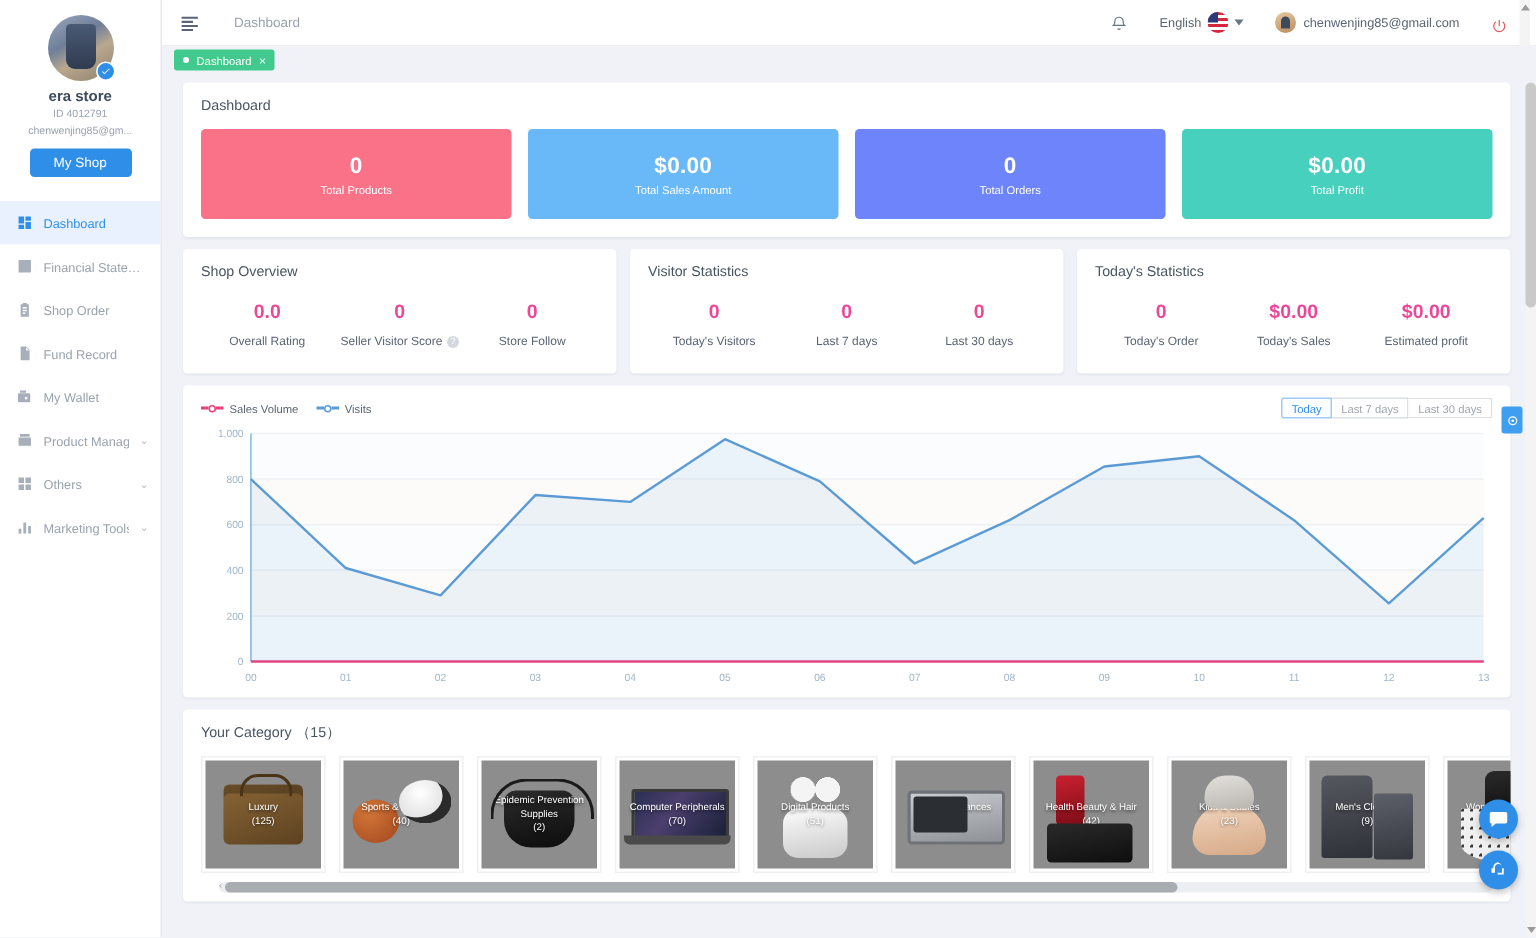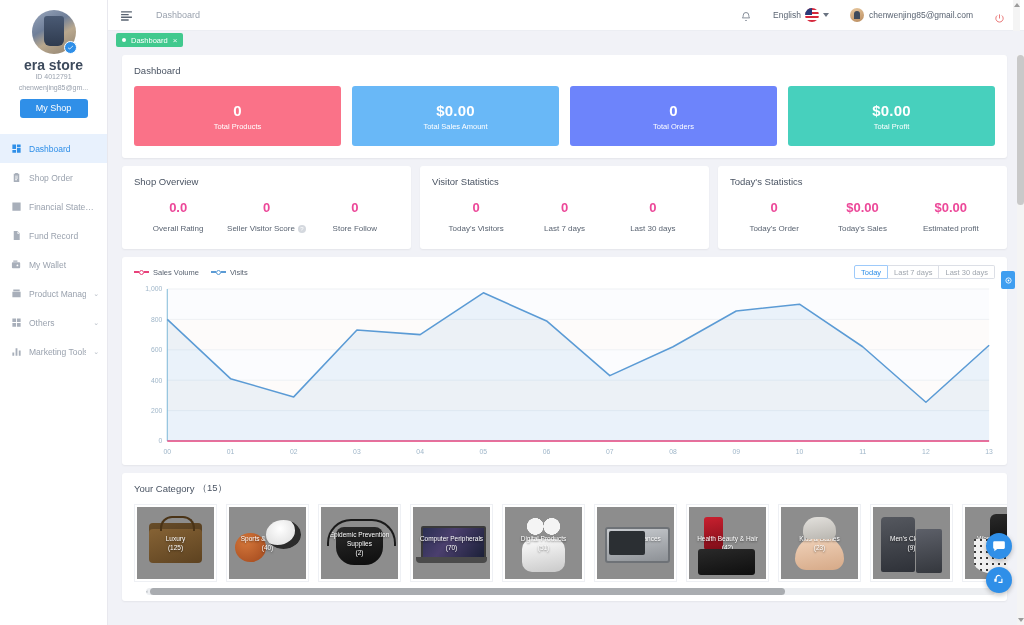--- a/index.html
+++ b/index.html
@@ -31,21 +31,21 @@
     background: linear-gradient(180deg,#4a5a74,#2f3b4f);
     border-radius: 3px 3px 6px 6px;
   }
   .avatar-badge {
     position: absolute; right: -1px; bottom: 0px;
     width: 13px; height: 13px; border-radius: 50%;
     background: #2f8fe8; border: 1.5px solid #fff;
     display:flex; align-items:center; justify-content:center;
   }
   .avatar-badge svg { width: 7px; height: 7px; fill:#fff; }
-  .store-name { font-size: 14px; font-weight: bold; color: #3d4a5c; line-height: 12px; }
+  .store-name { font-size: 10px; font-weight: bold; color: #3d4a5c; line-height: 12px; }
   .store-id { font-size: 7px; color: #9aa2ae; line-height: 11px; }
   .store-mail { font-size: 7px; color: #9aa2ae; line-height: 11px; overflow:hidden; white-space:nowrap; }
   .myshop-btn {
     display:block; margin: 6px auto 0; width: 68px; height: 19px;
     background: #2f8fe8; color:#fff; border:none; border-radius: 3px;
     font-size: 9px; font-family: inherit; cursor:pointer; line-height:19px;
   }
   .nav { margin-top: 6px; }
   .nav-item {
     display: flex; align-items: center; gap: 7px;
@@ -258,32 +258,32 @@
         <span class="nav-ico">
           <svg viewBox="0 0 24 24">
             <path d="M3 13h8V3H3v10zm0 8h8v-6H3v6zm10 0h8V11h-8v10zm0-18v6h8V3h-8z"></path>
           </svg>
         </span>
         <span class="nav-label">Dashboard</span>
       </div>
       <div class="nav-item">
         <span class="nav-ico">
           <svg viewBox="0 0 24 24">
+            <path d="M3 3h18v18H3V3zm3 11 4-4 3 3 5-5v6H6v0z"></path>
+          </svg>
+        </span>
+        <span class="nav-label">Financial State…</span>
+      </div>
+      <div class="nav-item">
+        <span class="nav-ico">
+          <svg viewBox="0 0 24 24">
             <path d="M9 2h6v2h3v18H6V4h3V2zm0 6v2h6V8H9zm0 4v2h6v-2H9zm0 4v2h4v-2H9z"></path>
           </svg>
         </span>
         <span class="nav-label">Shop Order</span>
-      </div>
-      <div class="nav-item">
-        <span class="nav-ico">
-          <svg viewBox="0 0 24 24">
-            <path d="M3 3h18v18H3V3zm3 11 4-4 3 3 5-5v6H6v0z"></path>
-          </svg>
-        </span>
-        <span class="nav-label">Financial State…</span>
       </div>
       <div class="nav-item">
         <span class="nav-ico">
           <svg viewBox="0 0 24 24">
             <path d="M6 2h8l5 5v15H6V2zm8 1.5V8h4.5L14 3.5zM8 12h8v2H8v-2zm0 4h6v2H8v-2z"></path>
           </svg>
         </span>
         <span class="nav-label">Fund Record</span>
       </div>
       <div class="nav-item">

